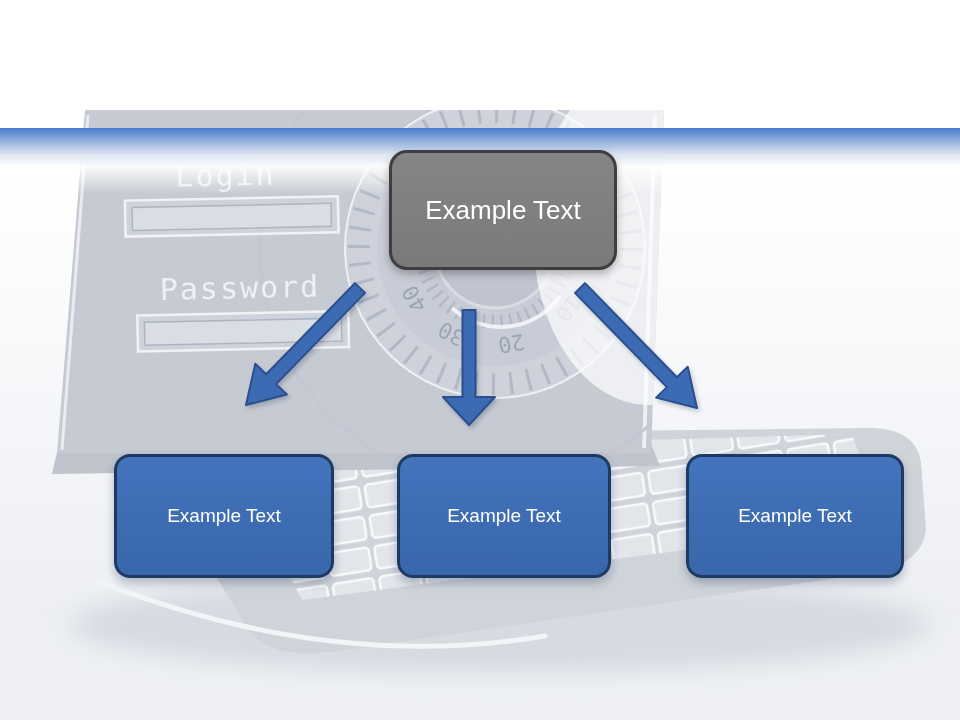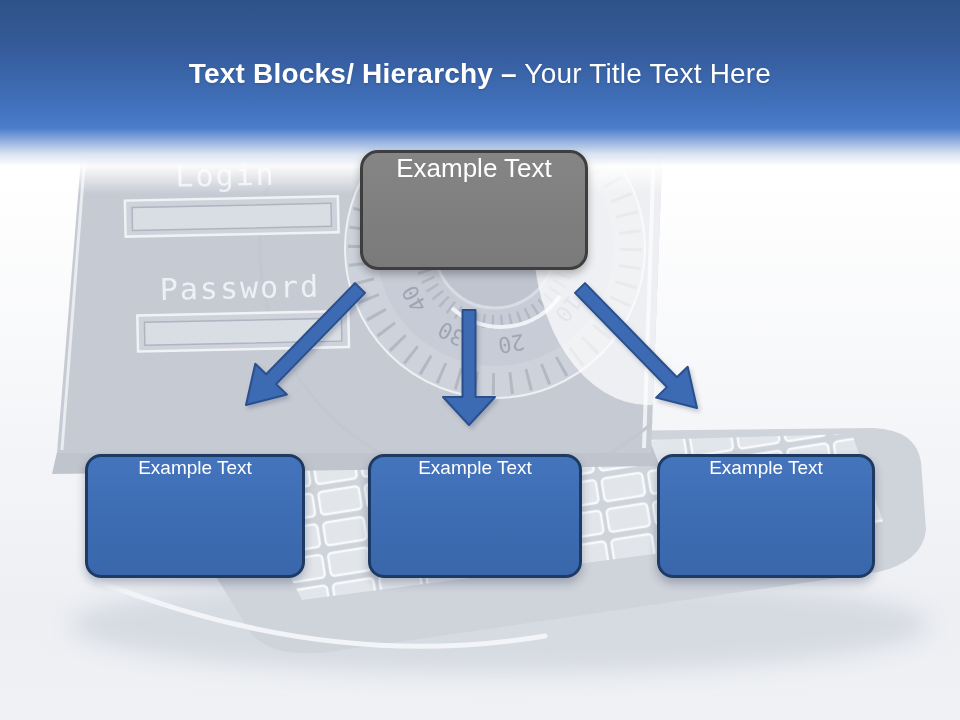--- a/index.html
+++ b/index.html
@@ -22,22 +22,22 @@
   .slide-title{
     margin-top:20px;color:#ffffff;font-size:28px;letter-spacing:.2px;
     white-space:nowrap;text-shadow:0 1px 2px rgba(20,40,70,.25);
   }
   .slide-title .t-bold{font-weight:700;}
   .slide-title .t-light{font-weight:400;}
   
   .bg-art{position:absolute;left:0;top:0;width:960px;height:720px;}
   
   .node{
-    position:absolute;display:flex;align-items:flex-start;justify-content:center;
-    color:#ffffff;text-align:center;box-sizing:border-box;
+    position:absolute;display:flex;align-items:center;justify-content:center;
+    color:#ffffff;text-align:center;box-sizing:border-box;margin-left:29px;
   }
   .node-root{
     left:360px;top:150px;width:228px;height:120px;
     background:linear-gradient(180deg,#858585,#7a7a7a);
     border:3px solid #3e3e3e;border-radius:18px;
     font-size:26px;box-shadow:0 4px 9px rgba(0,0,0,.28);
   }
   .node-child{
     top:454px;width:220px;height:124px;
     background:linear-gradient(180deg,#4474bc 0%,#3d6cb2 55%,#3a67ab 100%);
@@ -109,26 +109,20 @@
           <text x="160" y="297" font-family="'DejaVu Sans Mono',monospace" font-size="30" letter-spacing="2" fill="#eef0f5">Password</text>
           <rect x="137" y="312" width="211" height="36" fill="#ced2db" stroke="#f0f2f6" stroke-width="2.5"></rect>
           <rect x="144" y="319" width="197" height="23" fill="#d9dde4" stroke="#aeb4c0" stroke-width="1.5"></rect>
         </g>
       </g>
     </g>
   </svg>
 
   <div class="header-fade"></div>
 
-  <div class="header">
-    <div class="slide-title">
-      <span class="t-bold">Text Blocks/ Hierarchy –</span>
-      <span class="t-light">Your Title Text Here</span>
-    </div>
-  </div>
 
   <svg class="arrow-layer" width="960" height="720" viewBox="0 0 960 720">
     <g fill="#3c6bb3" stroke="#2a4f8c" stroke-width="2" stroke-linejoin="round" style="filter:drop-shadow(2px 3px 2px rgba(30,50,80,0.25));">
       <polygon points="355,283.1 266.1,374.3 255.3,363.8 246,405 286.9,394.5 276.1,384.1 365,292.9"></polygon>
       <polygon points="462.5,310 475.5,310 475.5,397 495,397 469,425 443,397 462.5,397"></polygon>
       <polygon points="585,283.1 676.9,377.3 687.7,366.8 697,408 656.1,397.6 666.9,387.1 575,292.9"></polygon>
     </g>
   </svg>
 
   <div class="node node-root">

